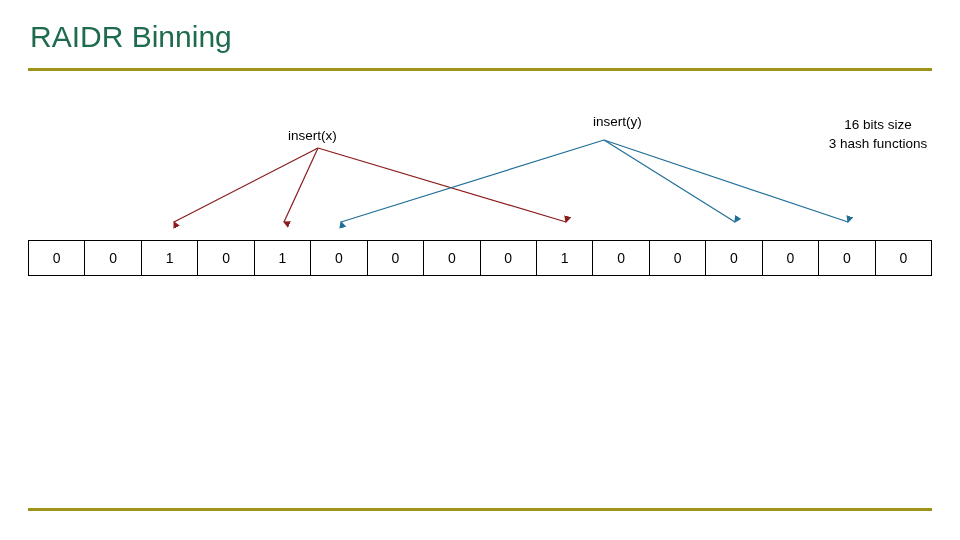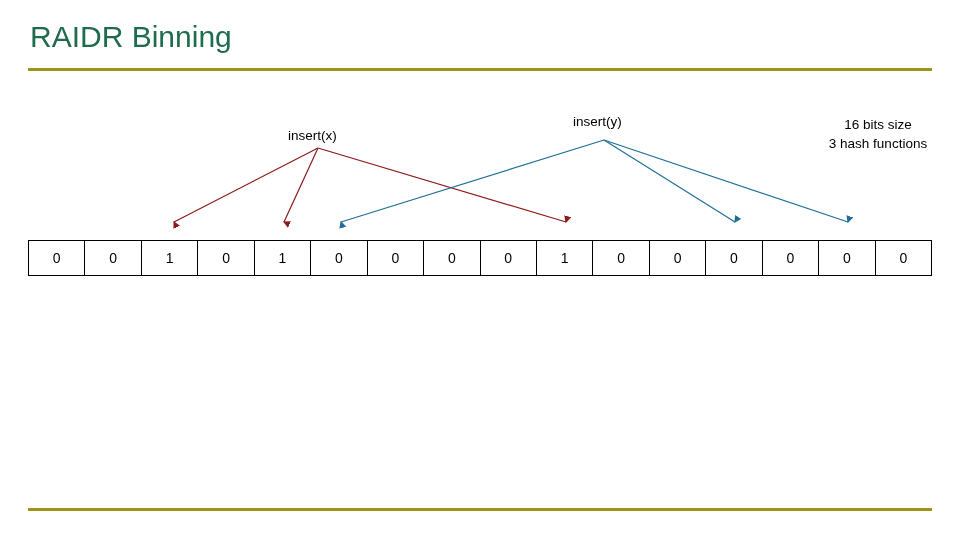--- a/index.html
+++ b/index.html
@@ -65,21 +65,21 @@
     line-height: 19px;
     margin-top: 25px;
   }
   .label {
     position: absolute;
     font-size: 13.5px;
     color: #000000;
     white-space: nowrap;
   }
   .label-x { left: 288px; top: 128px; text-align: center; }
-  .label-y { left: 573px; top: 114px; }
+  .label-y { left: 593px; top: 114px; }
 
   .bit-table {
     position: absolute;
     left: 28px;
     top: 240px;
     width: 904px;
     height: 36px;
     border: 1px solid #000000;
     box-sizing: border-box;
     display: flex;

